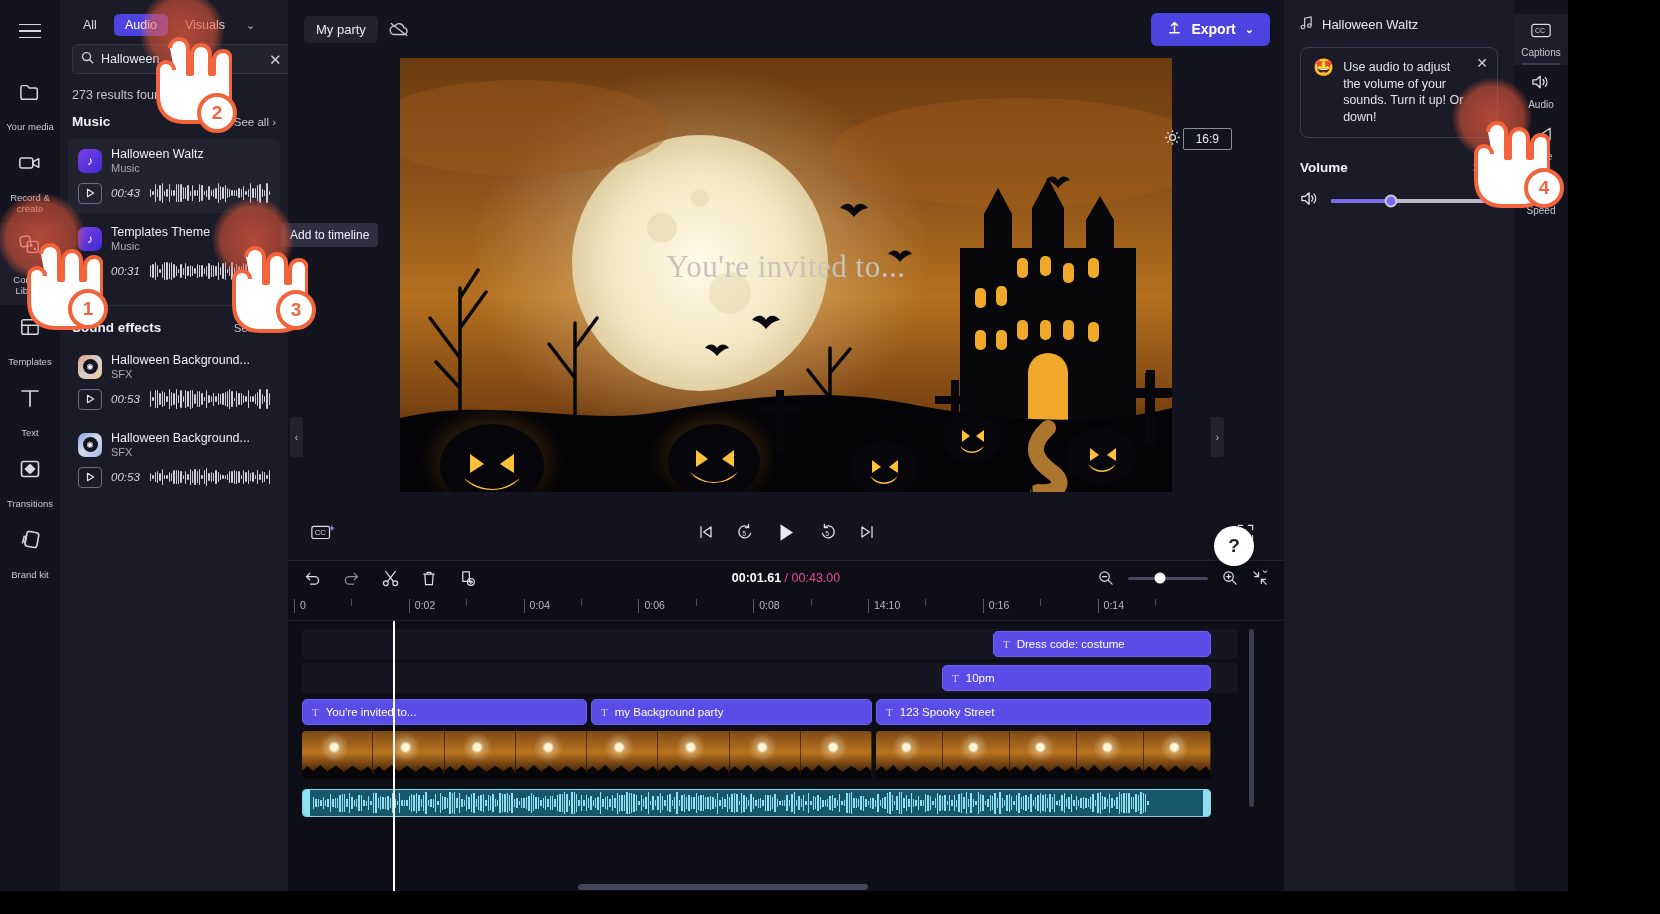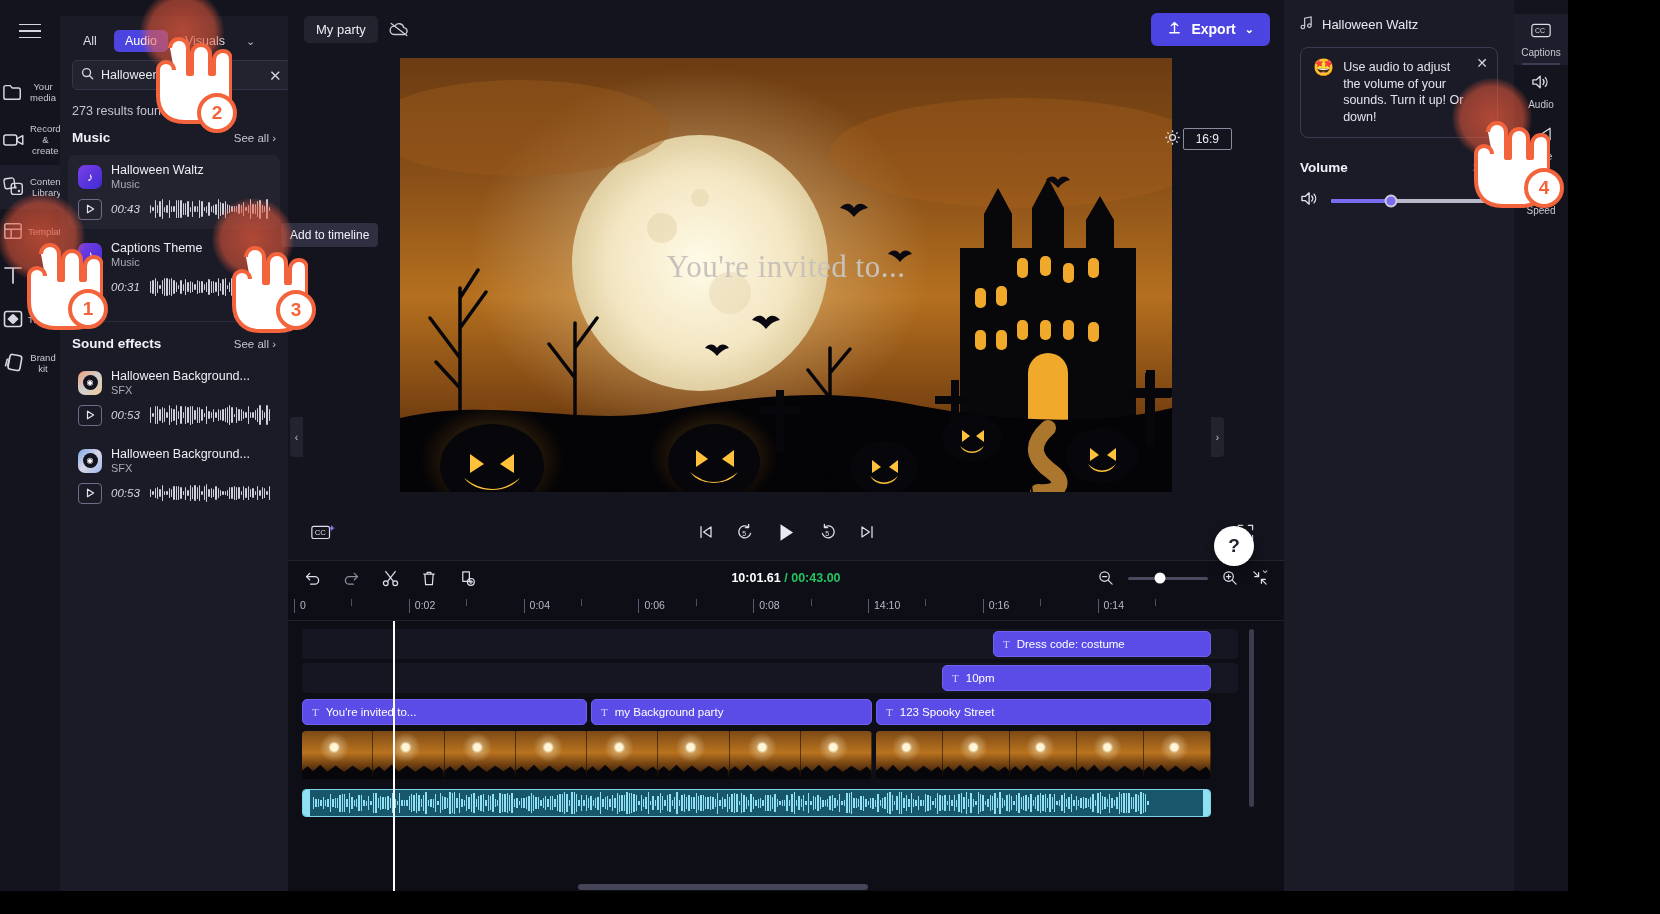--- a/index.html
+++ b/index.html
@@ -18,28 +18,28 @@
 
   
   .rail {
     width:60px; flex:0 0 60px; background:#14141e;
     display:flex; flex-direction:column; align-items:center;
     padding-top:14px; gap:0;
   }
   .hamb { width:36px; height:34px; display:flex; flex-direction:column;
           justify-content:center; align-items:center; gap:5px; cursor:pointer; margin-bottom:22px;}
   .hamb i { display:block; width:22px; height:1.6px; background:#d6d6de; }
-  .rail-item { width:60px; padding:9px 2px 9px; display:flex; flex-direction:row;
-               align-items:center; gap:4px; cursor:pointer; position:relative; }
+  .rail-item { width:60px; padding:9px 2px 9px; display:flex; flex-direction:column;
+               align-items:center; gap:16px; cursor:pointer; position:relative; }
   .rail-item.active { background:#1d1d2b; }
   .rail-ico { height:26px; display:flex; align-items:center; justify-content:center; color:#d8d8e2; }
   .rail-lab { font-size:9.5px; line-height:11px; color:#c9c9d4; text-align:center; max-width:56px; }
 
   
-  .lib { width:228px; flex:0 0 228px; background:#1b1b27; position:relative; overflow:hidden;margin-top:16px; }
+  .lib { width:228px; flex:0 0 228px; background:#1b1b27; position:relative; overflow:hidden; }
   .chips { display:flex; align-items:center; gap:6px; padding:14px 10px 8px 12px; }
   .chip { padding:4px 11px; border-radius:5px; font-size:12.5px; color:#dcdce6; cursor:pointer; background:transparent;}
   .chip.sel { background:#4c44e0; color:#fff; }
   .chip.caret { padding:2px 4px; font-size:11px; color:#b9b9c6; }
   .searchrow { display:flex; align-items:center; gap:7px; padding:0 12px; }
   .sbox { flex:1; height:30px; background:#23232f; border:1px solid #33334a; border-radius:5px;
           display:flex; align-items:center; padding:0 8px; gap:7px; }
   .sbox input { flex:1; background:transparent; border:0; outline:0; color:#e9e9f2; font-size:12.5px;
                 font-family:"Liberation Sans",sans-serif; }
   .sbox .xb { color:#cfcfdb; font-size:15px; cursor:pointer; line-height:1; }
@@ -94,21 +94,21 @@
           background:#fff; color:#21212e; font-size:19px; font-weight:bold;
           display:flex; align-items:center; justify-content:center; cursor:pointer;
           box-shadow:0 2px 8px rgba(0,0,0,.5); }
 
   
   .tl { height:331px; background:#0e0e17; display:flex; flex-direction:column; border-top:1px solid #23232f;}
   .tlbar { height:34px; display:flex; align-items:center; padding:0 16px; gap:20px; position:relative;}
   .tlbar .grp{ display:flex; align-items:center; gap:22px;}
   .tcode { position:absolute; left:0; right:0; text-align:center; font-size:12.5px; pointer-events:none;}
   .tcode b{ color:#fff; font-weight:bold;}
-  .tcode span{ color:#22c55e;font-weight:bold;}
+  .tcode span{ color:#ec4899;}
   .tlbar .zoomgrp { position:absolute; right:16px; display:flex; align-items:center; gap:14px;}
   .zslider { width:80px; height:3px; background:#4a4a5e; border-radius:3px; position:relative;}
   .zknob { position:absolute; left:40%; top:50%; transform:translate(-50%,-50%);
            width:11px;height:11px;border-radius:50%;background:#fff;}
   .ruler { height:26px; background:#0e0e17; position:relative; border-bottom:1px solid #20202c; overflow:hidden;}
   .tick { position:absolute; top:4px; font-size:10.5px; color:#b8b8c8; padding-left:5px;
           border-left:1px solid #5a5a70; height:14px; line-height:13px;}
   .tickm { position:absolute; top:4px; width:1px; height:7px; background:#4f4f64;}
   .tracks { flex:1; position:relative; overflow:hidden; background:#0e0e17;}
   .track { position:absolute; left:14px; right:46px; height:30px; background:#161622; border-radius:4px;}
@@ -355,21 +355,21 @@
             <i style="height: 20.8px;"></i>
             <i style="height: 4.8px;"></i>
           </div>
       </div>
     </div>
 
     <div class="card plain">
       <div class="crow">
         <div class="thumb th-music">♪</div>
         <div style="min-width:0;flex:1">
-          <div class="cname">Captions Theme</div>
+          <div class="cname">Templates Theme</div>
           <div class="ctype">Music</div>
         </div>
       </div>
       <div class="prow">
         <div class="pbtn">
           <svg width="9" height="10" viewBox="0 0 9 10" fill="none" stroke="#e4e4ee" stroke-width="1.2">
               <path d="M1.5 1.2L7.6 5 1.5 8.8z" stroke-linejoin="round"></path>
             </svg>
         </div>
         <div class="dur">00:31</div>
@@ -814,21 +814,21 @@
           </span>
           <span class="icb">
             <svg width="17" height="17" viewBox="0 0 18 18" fill="none" stroke="#dedeea" stroke-width="1.3">
                 <path d="M4 2h7v10H4z" stroke-linejoin="round"></path>
                 <circle cx="12.6" cy="12.6" r="3.6"></circle>
                 <path d="M12.6 10.8v3.6M10.8 12.6h3.6" stroke-linecap="round"></path>
               </svg>
           </span>
         </div>
         <div class="tcode">
-          <b>10:01.61</b>
+          <b>00:01.61</b>
           <span>/ 00:43.00</span>
         </div>
         <div class="zoomgrp">
           <span class="icb">
             <svg width="16" height="16" viewBox="0 0 17 17" fill="none" stroke="#dedeea" stroke-width="1.3">
                 <circle cx="7" cy="7" r="5"></circle>
                 <path d="M4.8 7h4.4M11 11l4 4" stroke-linecap="round"></path>
               </svg>
           </span>
           <span class="zslider">

